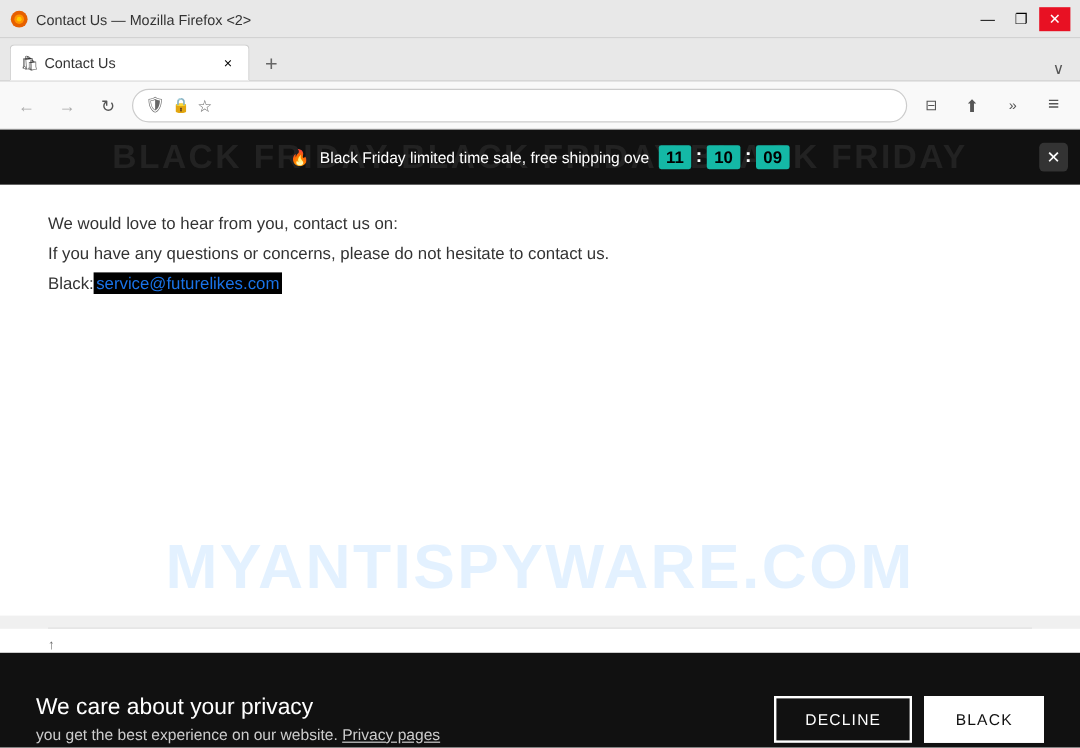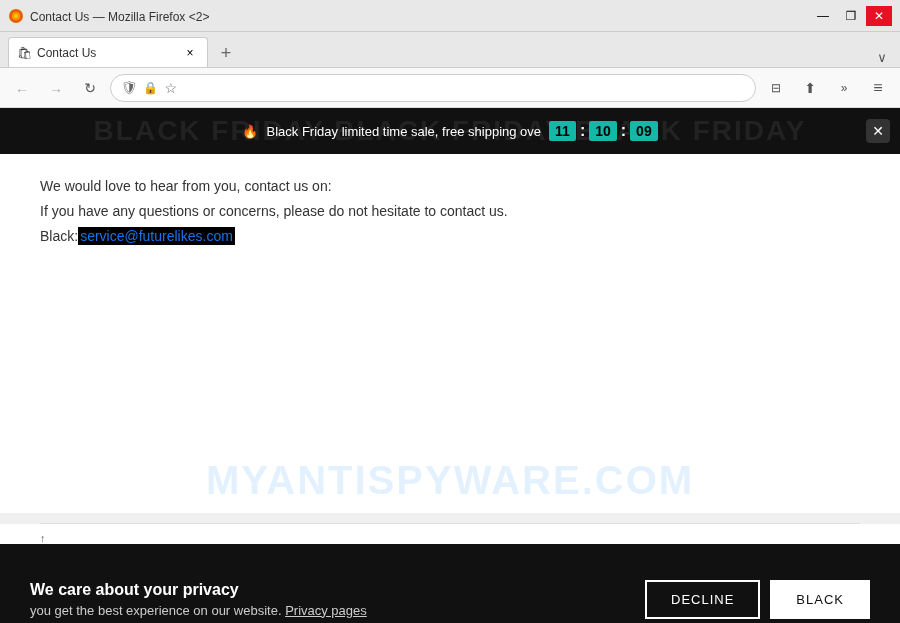--- a/index.html
+++ b/index.html
@@ -149,21 +149,21 @@
       position: relative;
       overflow: hidden;
     }
     .contact-text { font-size: 14px; color: #333; line-height: 1.8; }
     .email-link { color: #1a73e8; text-decoration: none; background: #000000; padding: 1px 2px; }
     .watermark {
       position: absolute;
       bottom: 10px;
       left: 50%;
       transform: translateX(-50%);
-      font-size: 40px;
+      font-size: 52px;
       font-weight: 900;
       color: rgba(100,180,255,0.18);
       white-space: nowrap;
       pointer-events: none;
       letter-spacing: 2px;
     }
     .page-divider {
       border: none;
       border-top: 1px solid #ddd;
       margin: 10px 40px 0;
@@ -178,21 +178,21 @@
     
     .privacy-banner {
       background: #111;
       height: 110px;
       display: flex;
       align-items: center;
       padding: 20px 30px;
       gap: 20px;
     }
     .privacy-text-area { flex: 1; }
-    .privacy-title { color: white; font-size: 16px; font-weight: bold; margin-bottom: 4px; }
+    .privacy-title { color: white; font-size: 19px; font-weight: normal; margin-bottom: 4px; }
     .privacy-subtitle { color: #ccc; font-size: 13px; }
     .privacy-link { color: #ccc; text-decoration: underline; cursor: pointer; }
     .privacy-buttons { display: flex; gap: 10px; }
     .privacy-btn {
       border: 2px solid white;
       background: transparent;
       color: white;
       padding: 10px 24px;
       font-size: 13px;
       font-weight: normal;

